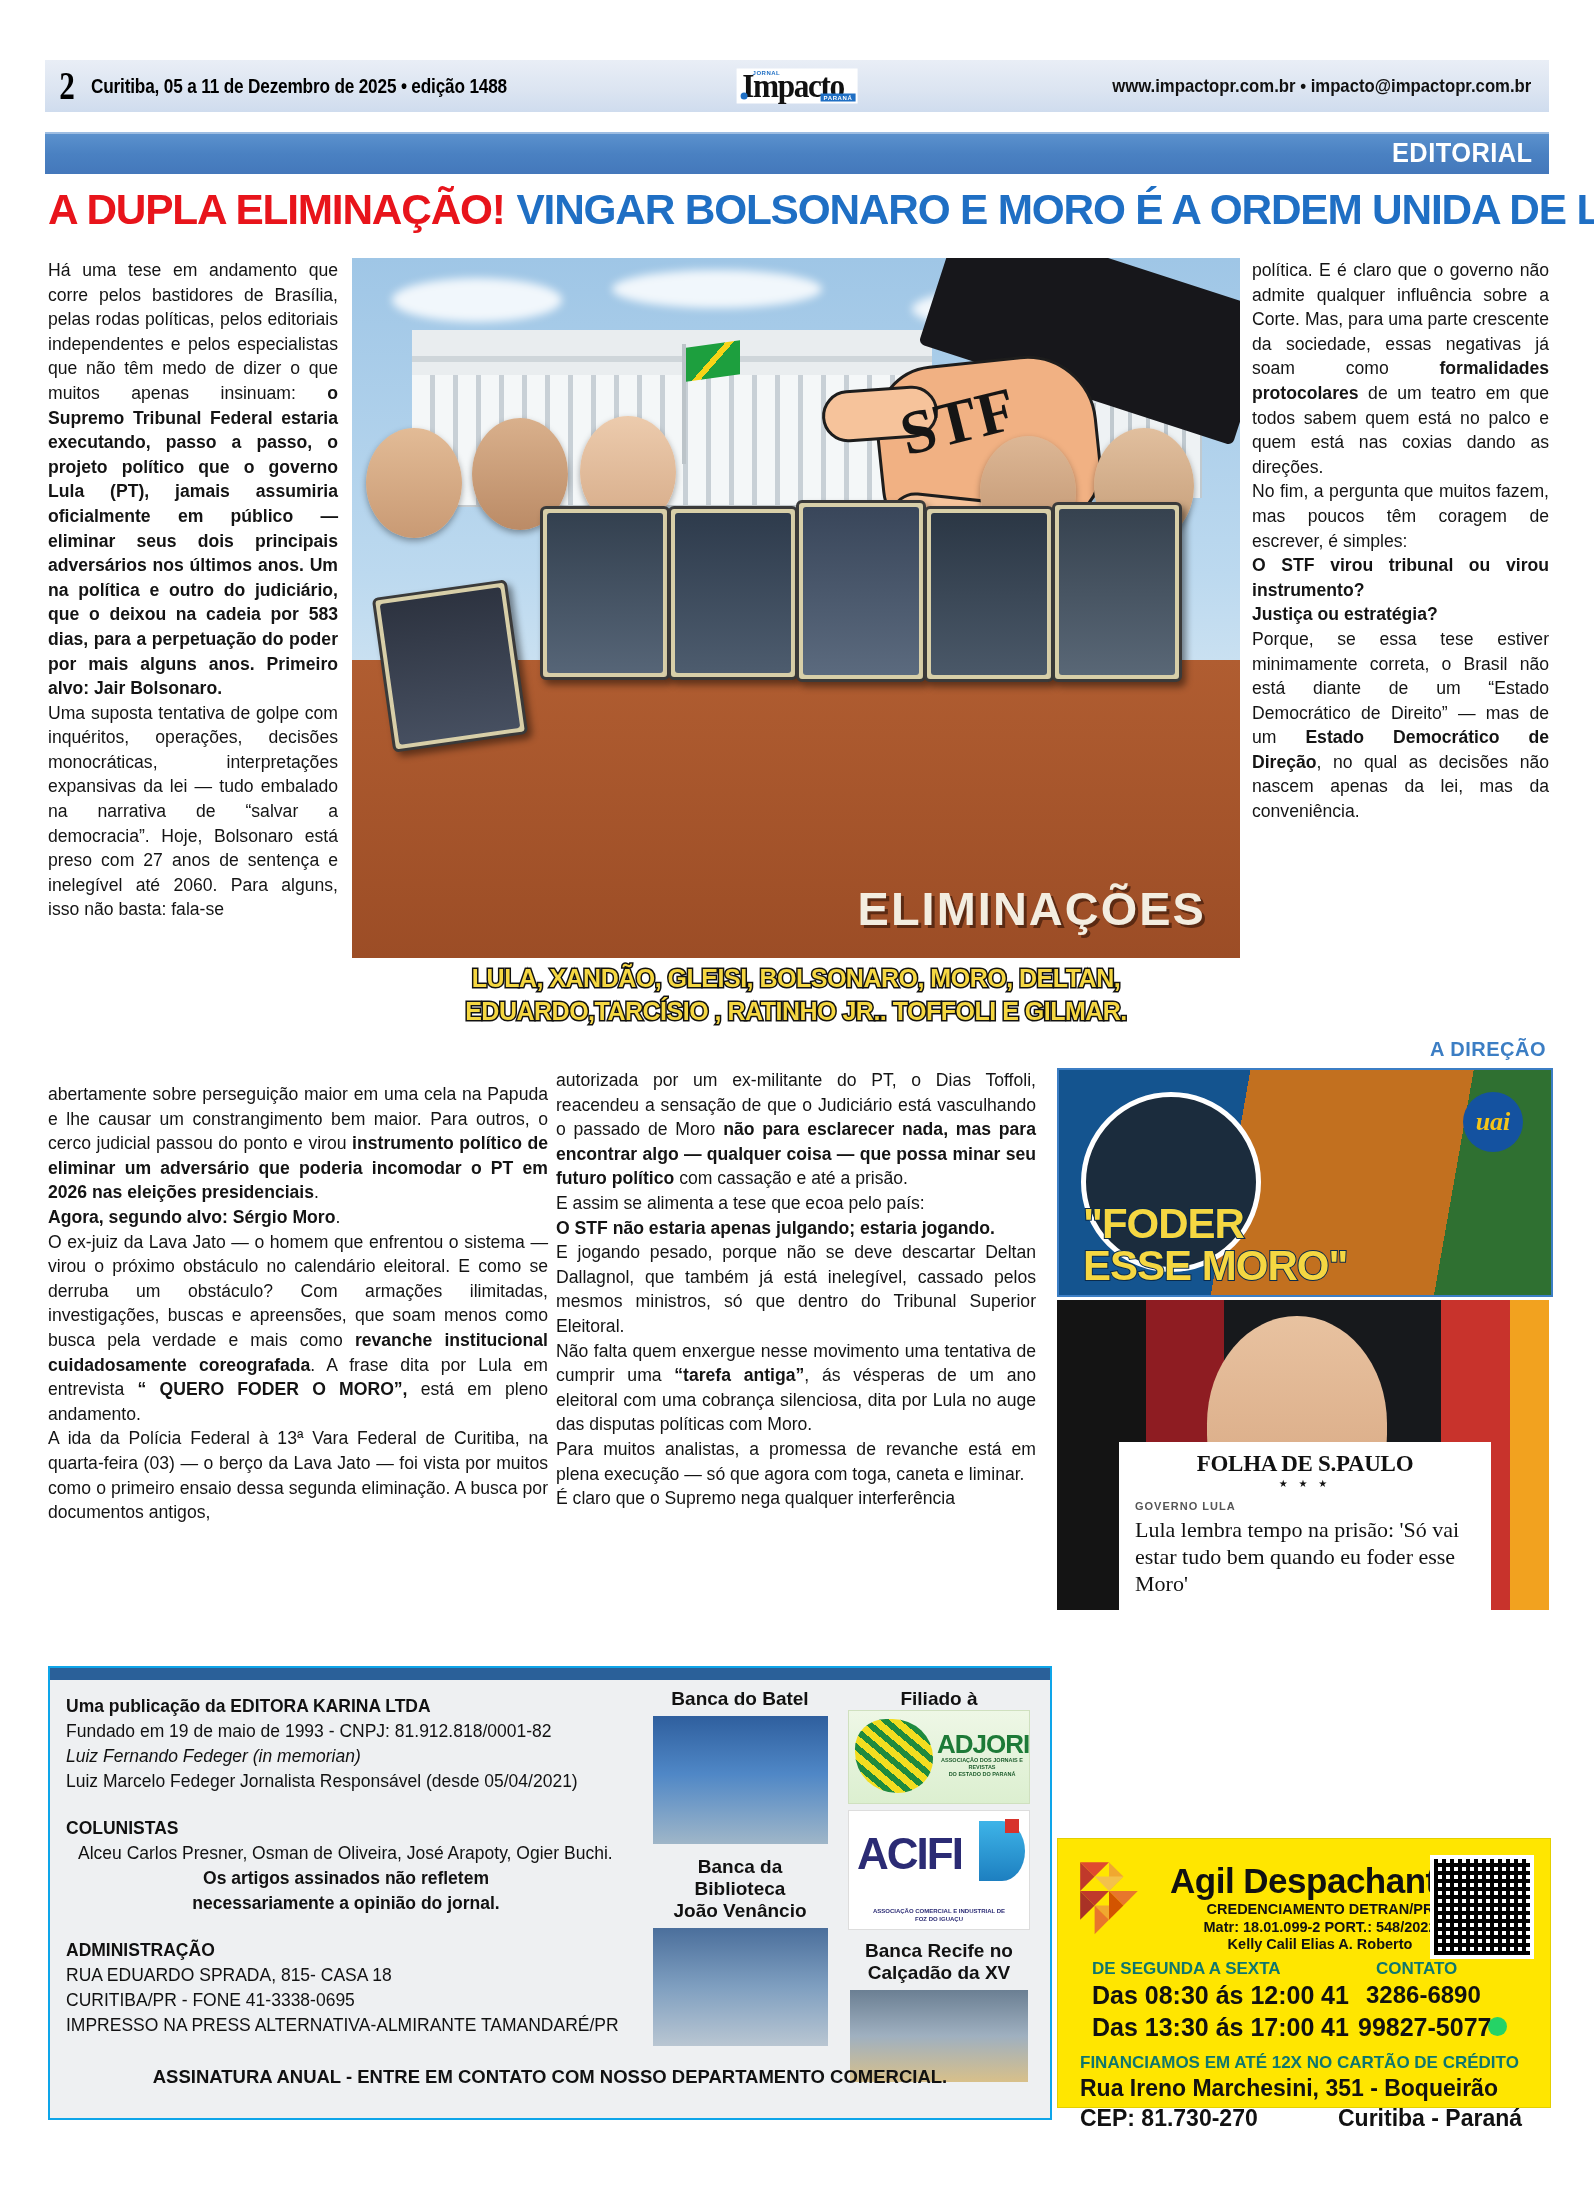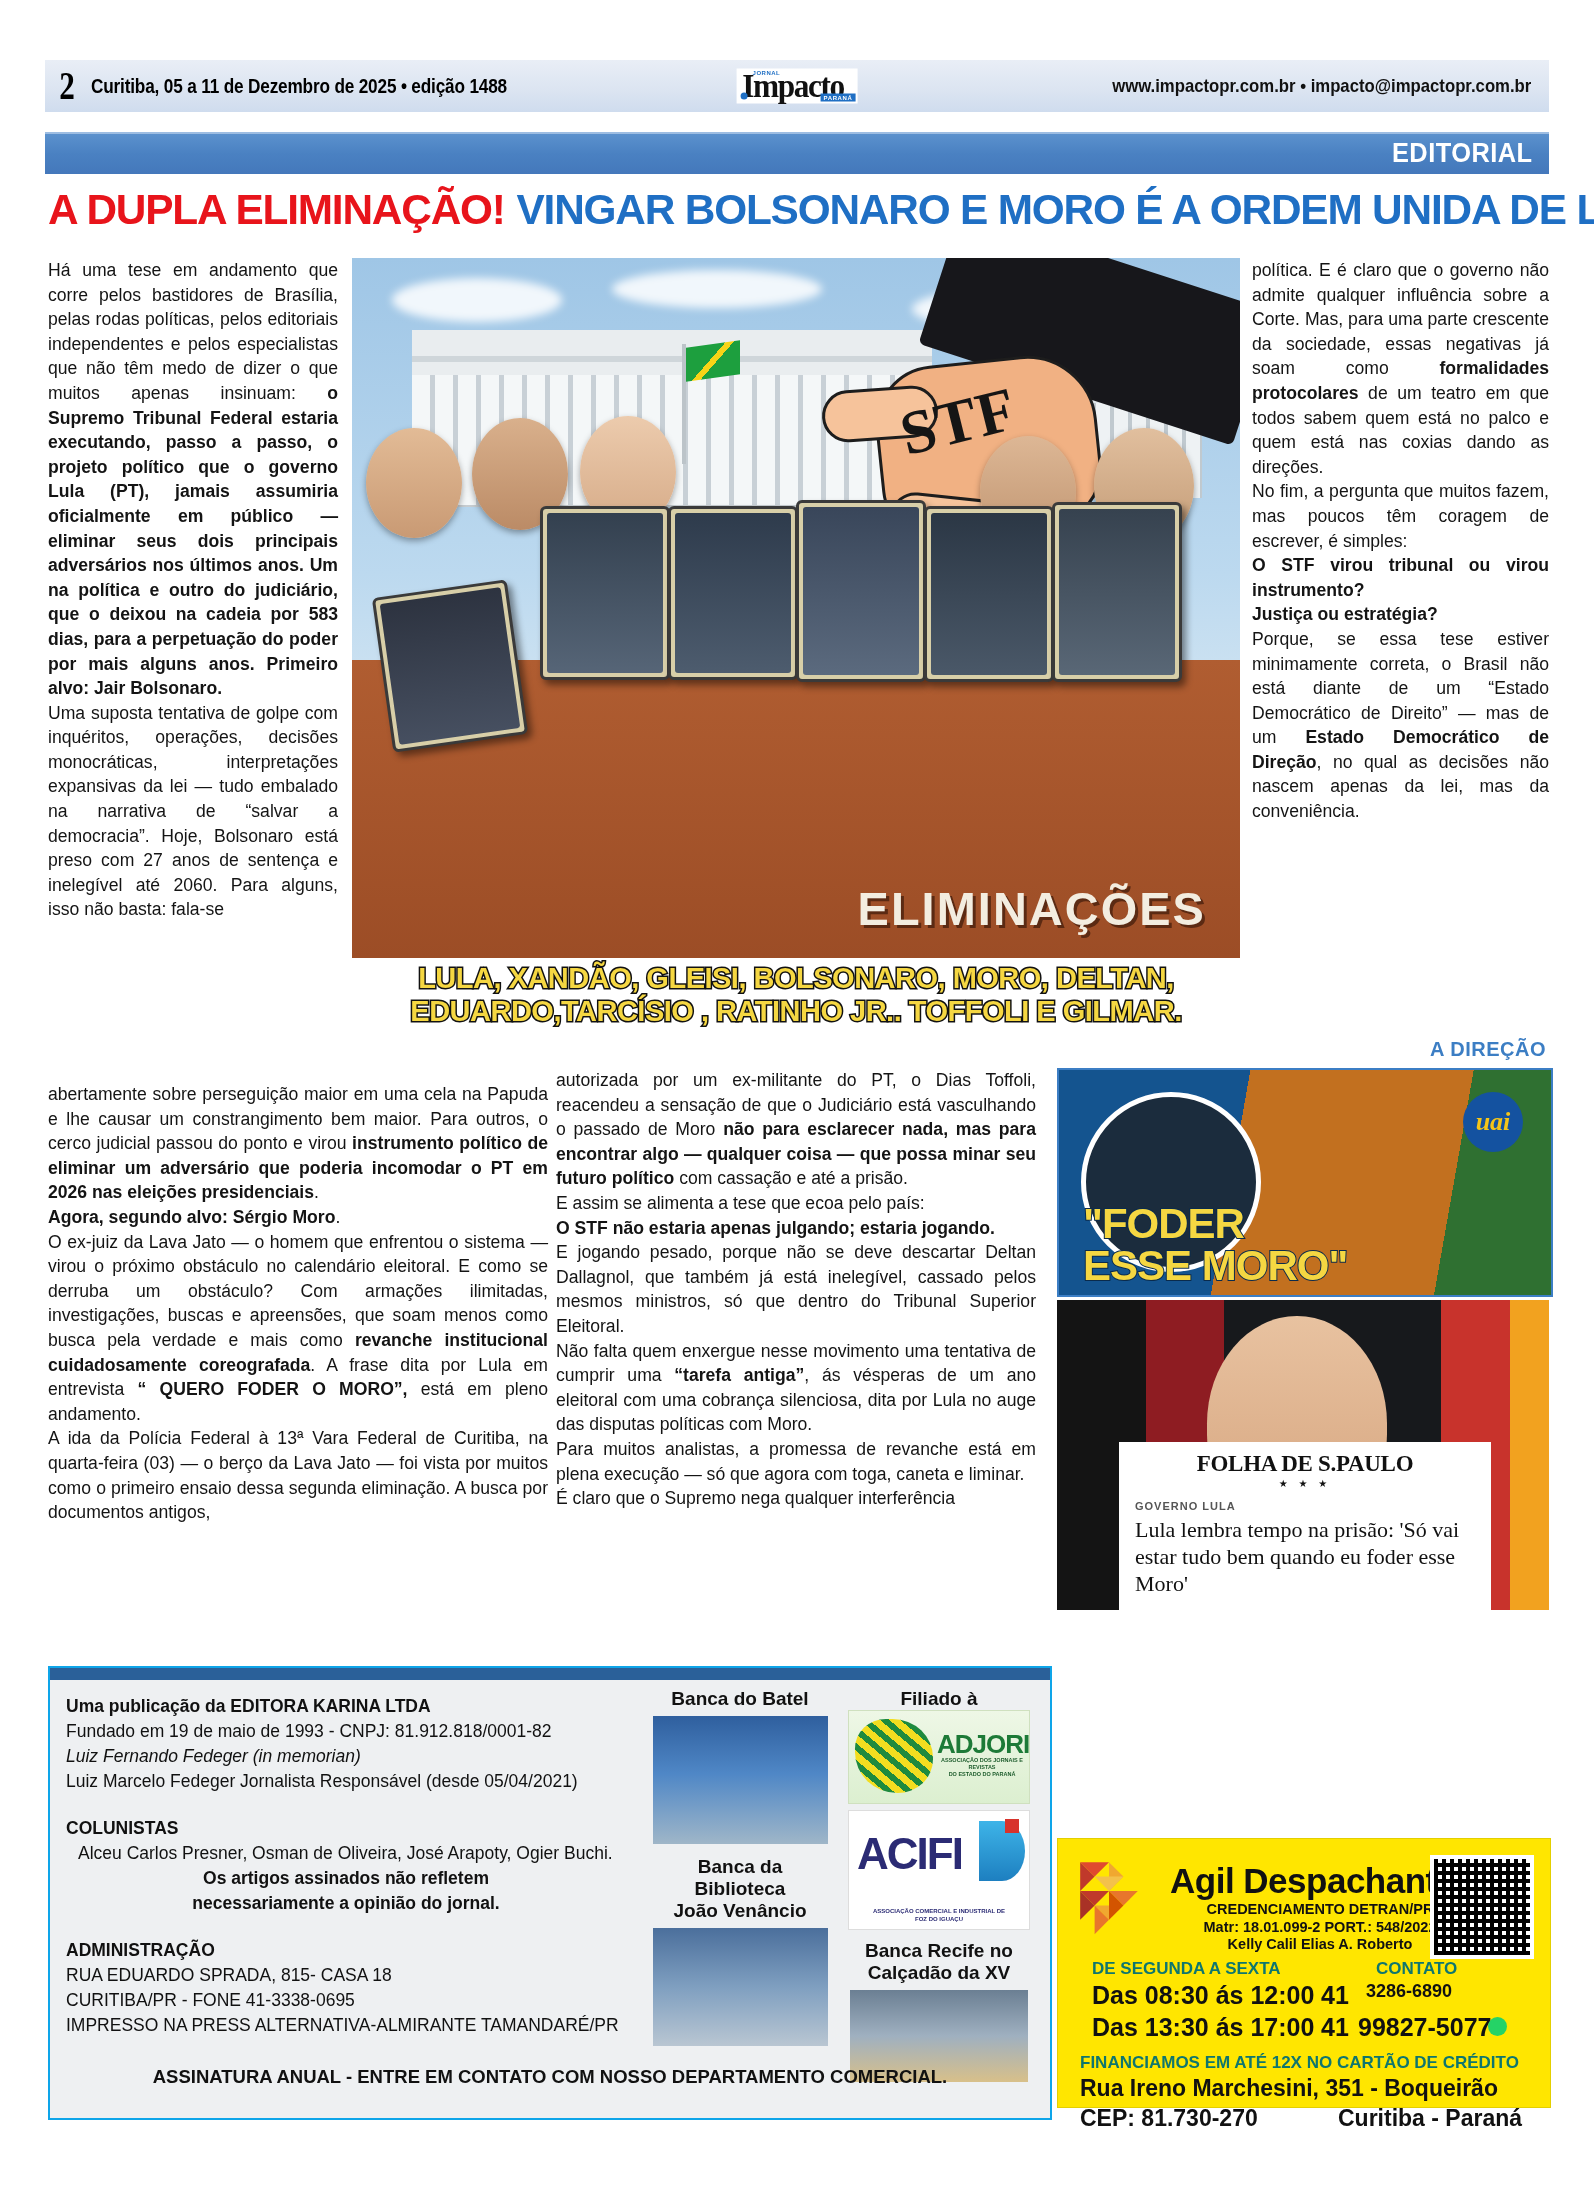--- a/index.html
+++ b/index.html
@@ -145,21 +145,21 @@
     font-weight:bold;font-size:62px;color:#151515;transform:rotate(-14deg);letter-spacing:1px;
   }
   .elim-text{
     position:absolute;right:38px;bottom:22px;font-family:"Liberation Sans",sans-serif;
     font-weight:bold;font-size:46px;color:#f3ede0;letter-spacing:2px;
     text-shadow:3px 3px 0 #5b2a13;transform:scaleX(1.02);
   }
   
   .caption{
     position:absolute;left:352px;top:962px;width:888px;text-align:center;
-    font-weight:bold;font-size:29px;line-height:33px;color:#f5d742;
+    font-weight:bold;font-size:25px;line-height:33px;color:#f5d742;
     -webkit-text-stroke:3px #111;paint-order:stroke fill;
     letter-spacing:-.5px;font-family:"Liberation Sans",sans-serif;
   }
   
   .ad-uai{
     position:absolute;left:1057px;top:1068px;width:492px;height:225px;
     border:2px solid #3c7ec4;overflow:hidden;background:#0d3f7a;
   }
   .uai-bg{position:absolute;inset:0;background:linear-gradient(100deg,#14548f 0 36%,#c2701f 36% 78%,#2f7031 78%);}
   .uai-moro-circle{
@@ -455,21 +455,21 @@
       <i></i>
     </div>
 
   <div class="agil-row" style="top:120px;">
     <div style="position:absolute;left:34px;font-size:17px;" class="agil-red">DE SEGUNDA A SEXTA</div>
     <div style="position:absolute;left:318px;font-size:17px;" class="agil-red">CONTATO</div>
   </div>
   <div class="agil-row" style="top:142px;">
     <div style="position:absolute;left:34px;font-size:25px;" class="agil-b">Das 08:30 ás 12:00</div>
     <div style="position:absolute;left:263px;font-size:25px;" class="agil-b">41</div>
-    <div style="position:absolute;left:308px;font-size:18px;" class="agil-b">3286-6890</div>
+    <div style="position:absolute;left:308px;font-size:24px;" class="agil-b">3286-6890</div>
   </div>
   <div class="agil-row" style="top:174px;">
     <div style="position:absolute;left:34px;font-size:25px;" class="agil-b">Das 13:30 ás 17:00</div>
     <div style="position:absolute;left:263px;font-size:25px;" class="agil-b">41</div>
     <div style="position:absolute;left:300px;font-size:25px;" class="agil-b">99827-5077</div>
     <div style="position:absolute;left:430px;top:4px;width:19px;height:19px;border-radius:50%;background:#25d366;"></div>
   </div>
   <div class="agil-row" style="top:214px;">
     <div style="position:absolute;left:22px;font-size:17px;" class="agil-red">FINANCIAMOS EM ATÉ 12X NO CARTÃO DE CRÉDITO</div>
   </div>

